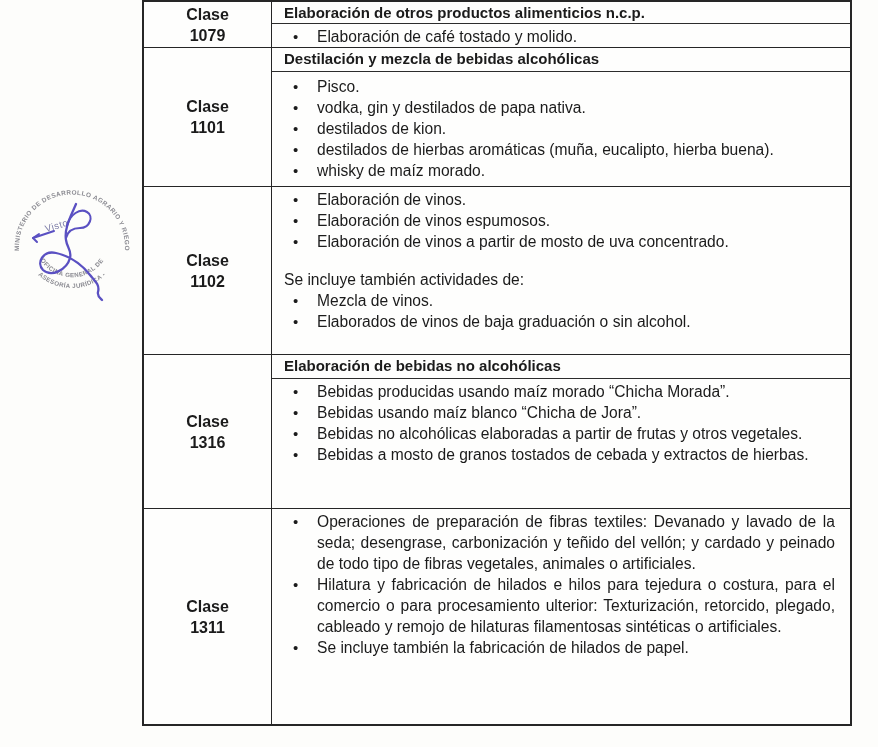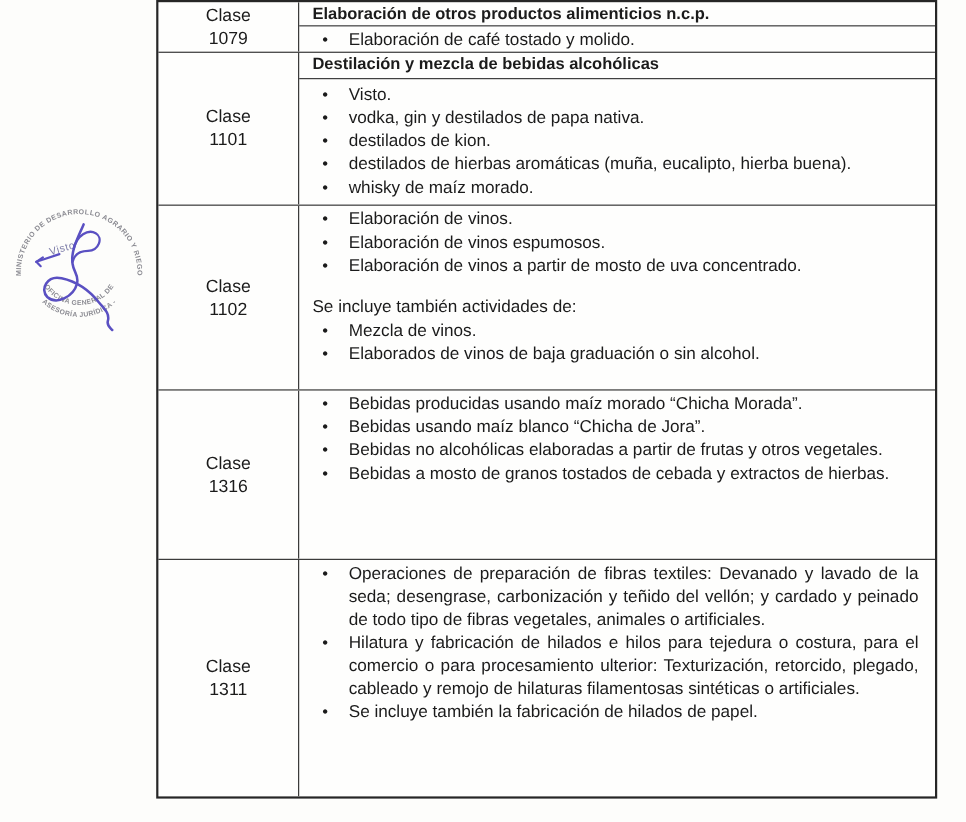--- a/index.html
+++ b/index.html
@@ -31,21 +31,21 @@
   .trow.r2{height:139px;}
   .trow.r3{height:168px;}
   .trow.r4{height:154px;}
   .trow.r5{height:216px;}
 
   .clase-cell{
     width:128px;flex:none;box-sizing:border-box;
     border-right:1.6px solid #262626;
     display:flex;flex-direction:column;
     align-items:center;justify-content:center;
-    font-weight:normal;font-size:16px;line-height:21px;
+    font-weight:bold;font-size:16px;line-height:21px;
     text-align:left;
   }
   .desc-cell{flex:1;min-width:0;display:flex;flex-direction:column;}
   .desc-header{
     font-weight:bold;font-size:15px;line-height:20.5px;
     padding:1px 8px 1px 12px;
     border-bottom:1.5px solid #2c2c2c;
     white-space:nowrap;overflow:hidden;
   }
   .desc-body{
@@ -136,21 +136,21 @@
     <div class="trow r2">
       <div class="clase-cell">
         <span>Clase</span>
         <span>1101</span>
       </div>
       <div class="desc-cell">
         <div class="desc-header">Destilación y mezcla de bebidas alcohólicas</div>
         <div class="desc-body">
           <div class="bullet-item">
             <span class="bullet-marker">•</span>
-            <span class="bullet-text">Visto.</span>
+            <span class="bullet-text">Pisco.</span>
           </div>
           <div class="bullet-item">
             <span class="bullet-marker">•</span>
             <span class="bullet-text">vodka, gin y destilados de papa nativa.</span>
           </div>
           <div class="bullet-item">
             <span class="bullet-marker">•</span>
             <span class="bullet-text">destilados de kion.</span>
           </div>
           <div class="bullet-item">
@@ -197,20 +197,21 @@
         </div>
       </div>
     </div>
 
     <div class="trow r4">
       <div class="clase-cell">
         <span>Clase</span>
         <span>1316</span>
       </div>
       <div class="desc-cell">
+        <div class="desc-header">Elaboración de bebidas no alcohólicas</div>
         <div class="desc-body">
           <div class="bullet-item">
             <span class="bullet-marker">•</span>
             <span class="bullet-text">Bebidas producidas usando maíz morado “Chicha Morada”.</span>
           </div>
           <div class="bullet-item">
             <span class="bullet-marker">•</span>
             <span class="bullet-text">Bebidas usando maíz blanco “Chicha de Jora”.</span>
           </div>
           <div class="bullet-item">

